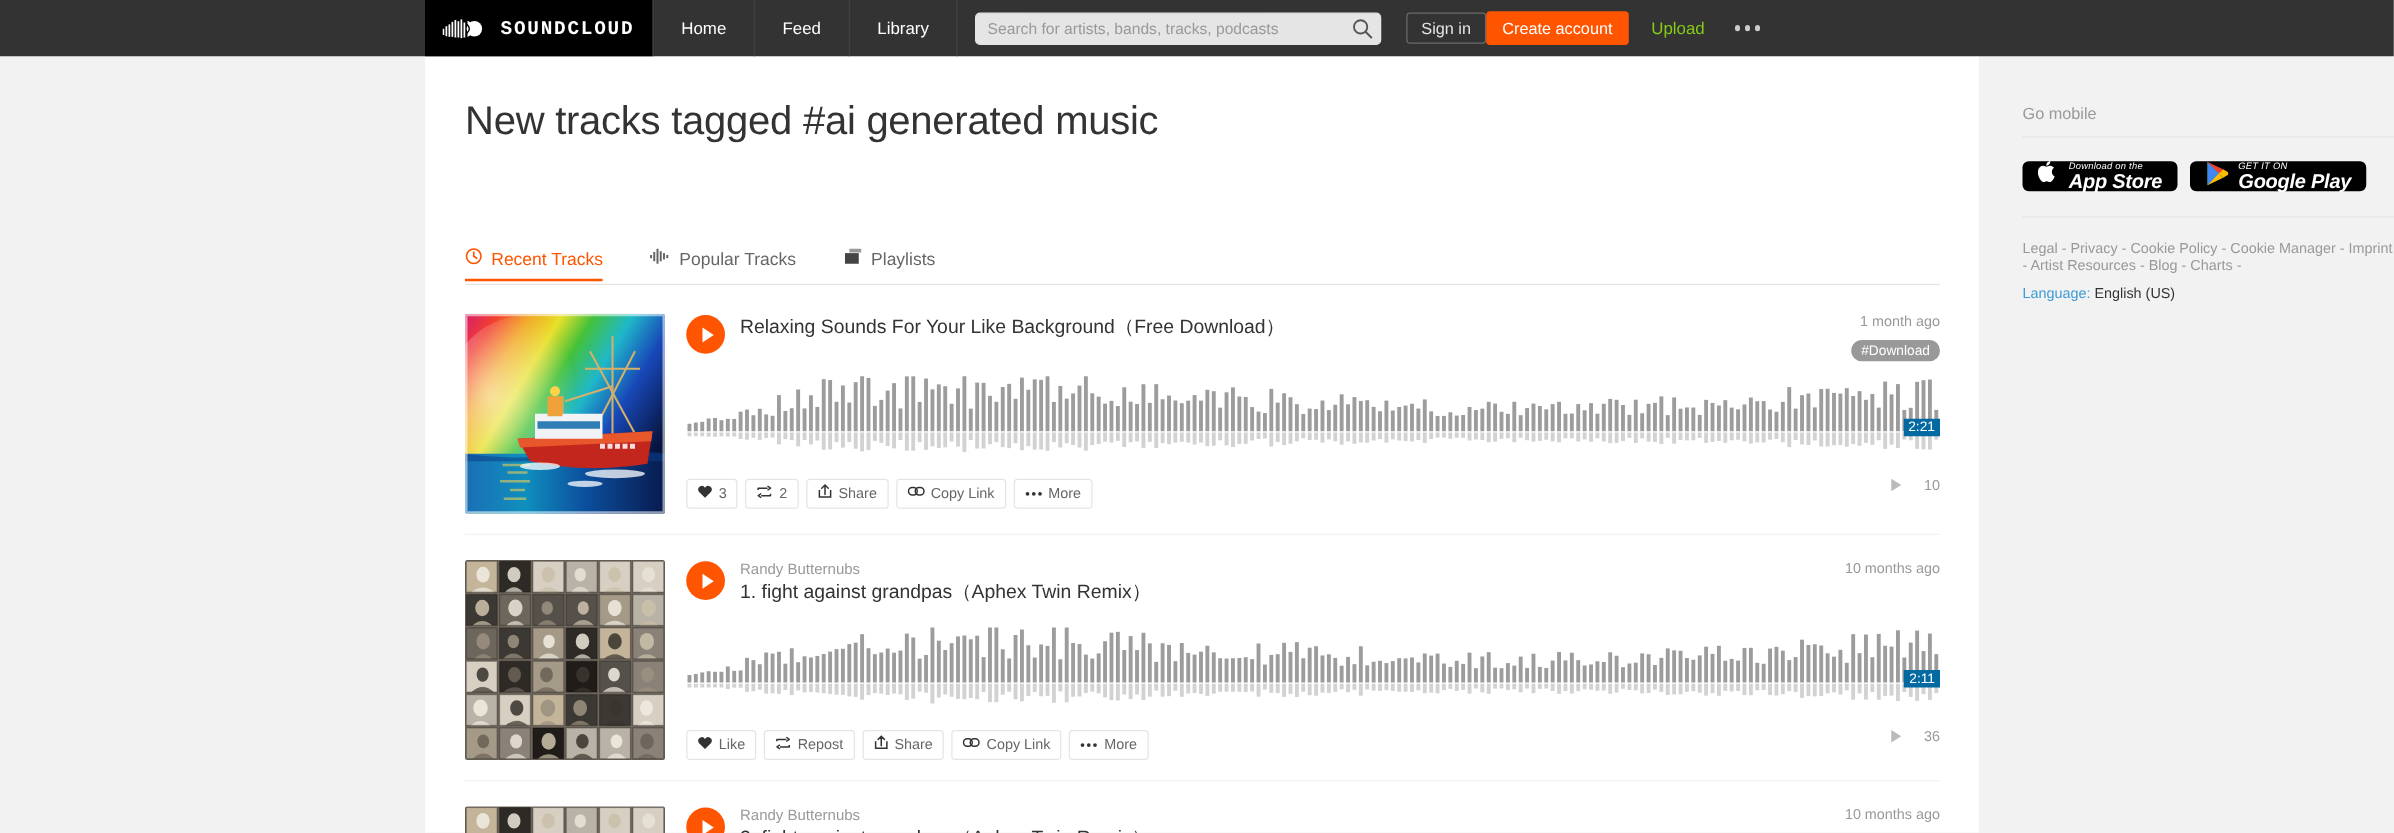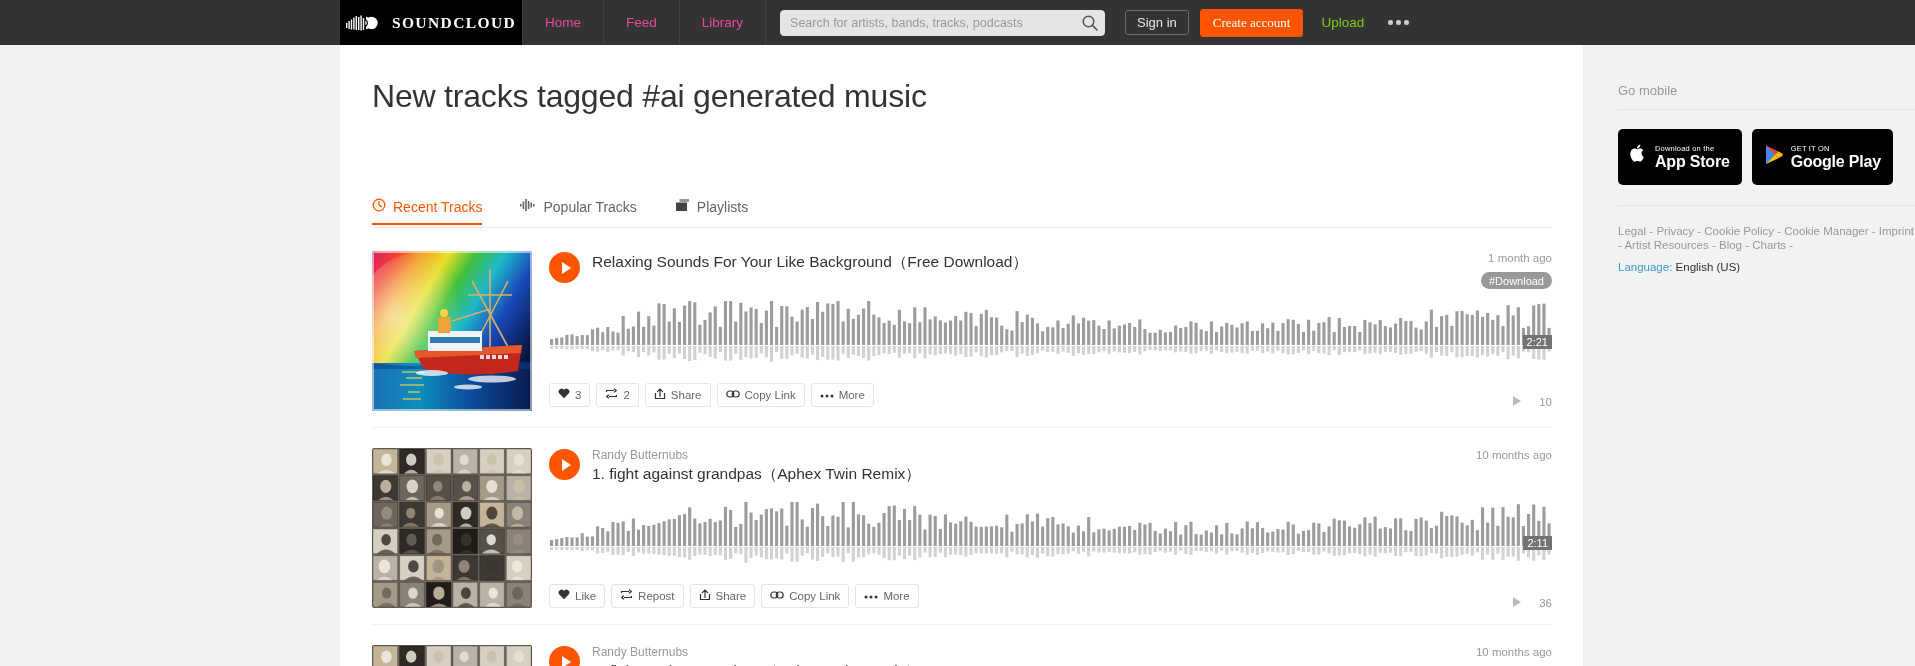--- a/index.html
+++ b/index.html
@@ -26,24 +26,24 @@
   }
   .logo-block {
     width: 182px; height: 45px; background: #000;
     display: flex; align-items: center; justify-content: center;
     cursor: pointer;
   }
   .logo-wrap { display: flex; align-items: center; gap: 6px; }
   .logo-mark { display: block; }
   .logo-text {
     color: #fff; font-size: 15.5px; font-weight: bold;
-    letter-spacing: 1.4px; font-family: Liberation Serif, serif;
+    letter-spacing: 1.4px; font-family: Liberation Mono, monospace;
   }
   .nav-link {
-    color: #ec4899; font-size: 13.5px; text-decoration: none;
+    color: #ffffff; font-size: 13.5px; text-decoration: none;
     padding: 0 22px; height: 45px; line-height: 45px;
     border-right: 1px solid #404040;
     cursor: pointer; white-space: nowrap;
   }
   .nav-link:first-of-type { border-left: 1px solid #404040; }
   .search-wrap {
     margin-left: 14px; position: relative;
     width: 325px; height: 26px;
   }
   .search-input {
@@ -61,25 +61,24 @@
   }
   .signin-btn {
     margin-left: 20px;
     color: #e6e6e6; font-size: 13px;
     background: transparent;
     border: 1px solid #6b6b6b; border-radius: 3px;
     padding: 4px 11px; cursor: pointer;
     font-family: "Liberation Sans", sans-serif;
   }
   .create-btn {
-    margin-left: 11px;
     color: #fff; font-size: 13px;
     background: #f50; border: 1px solid #f50; border-radius: 3px;
     padding: 5px 12px; cursor: pointer;
-    font-family: Liberation Serif, serif;
+    font-family: Liberation Sans, sans-serif;
   }
   .upload-link {
     margin-left: 18px; color: #84cc16; font-size: 13.5px;
     text-decoration: none; cursor: pointer;
   }
   .more-dots {
     margin-left: 22px; display: flex; gap: 3.5px; cursor: pointer;
     padding: 6px 2px;
   }
   .more-dots i {
@@ -174,40 +173,40 @@
   }
 
   
   .waveform {
     position: relative; margin-top: 18px; height: 68px;
     cursor: pointer; width: 100%;
   }
   .wave-svg { display: block; width: 100%; height: 68px; }
   .duration-badge {
     position: absolute; right: 0; bottom: 20px;
-    background: #737373; color: #fff;
+    background: #0369a1; color: #fff;
     font-size: 11px; padding: 1px 4px;
     font-family: "Liberation Sans", sans-serif;
   }
 
   
   .actions {
     margin-top: 14px; display: flex; align-items: center; gap: 6px;
     position: relative; height: 24px;
   }
   .action-btn {
     display: flex; align-items: center; gap: 5px;
     border: 1px solid #e5e5e5; border-radius: 3px;
     background: #fff; color: #666; font-size: 11.5px;
     padding: 4px 8px; cursor: pointer; height: 24px;
     font-family: "Liberation Sans", sans-serif;
     line-height: 14px;
   }
   .plays {
-    position: absolute; right: 0; top: 13px;
+    position: absolute; right: 0; top: 0;
     display: flex; gap: 18px;
     font-size: 11.5px; color: #999;
   }
   .plays .ptri {
     width: 0; height: 0;
     border-left: 8px solid #bbb;
     border-top: 5px solid transparent;
     border-bottom: 5px solid transparent;
   }
 
@@ -216,23 +215,23 @@
     position: absolute; left: 1618px; top: 45px;
     width: 300px;
   }
   .side-heading {
     font-size: 13px; color: #999; margin: 38px 0 0 0;
     font-weight: normal;
   }
   .side-rule { border-top: 1px solid #e5e5e5; margin-top: 11px; width: 298px; }
   .store-badges { display: flex; gap: 10px; margin-top: 19px; }
   .store-badge {
-    height: 56px; background: #000; border-radius: 5px;
+    height: 24px; background: #000; border-radius: 5px;
     display: flex; align-items: center; gap: 7px;
-    padding: 0 12px; cursor: pointer; color: #fff;
+    padding: 0 12px; cursor: pointer; color: #fff; font-style: italic;
   }
   .sb-small { font-size: 7.5px; line-height: 9px; letter-spacing: .2px; }
   .sb-big { font-size: 16px; line-height: 17px; font-weight: bold; letter-spacing: -.2px; }
   .sb-text { display: flex; flex-direction: column; justify-content: center; }
   .footer-links {
     margin-top: 18px; font-size: 11.5px; color: #999;
     line-height: 14px; width: 300px;
   }
   .footer-links span { cursor: pointer; }
   .footer-links .sep { cursor: default; }

